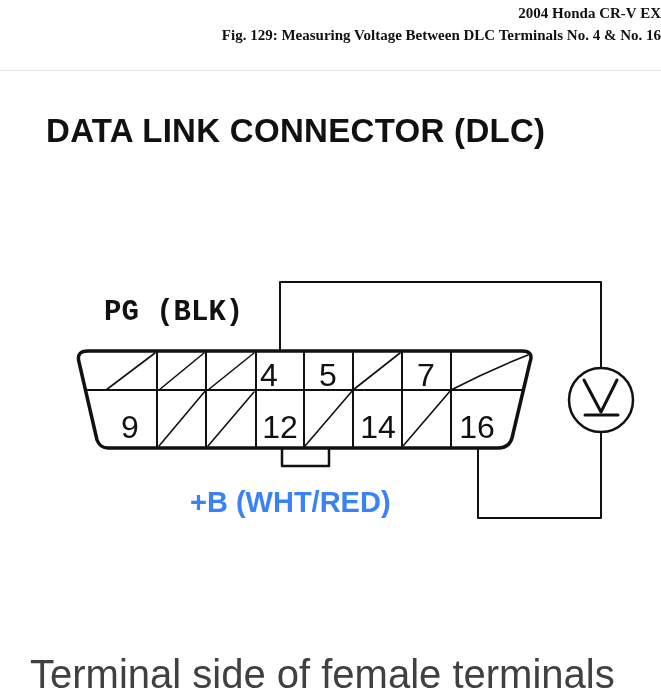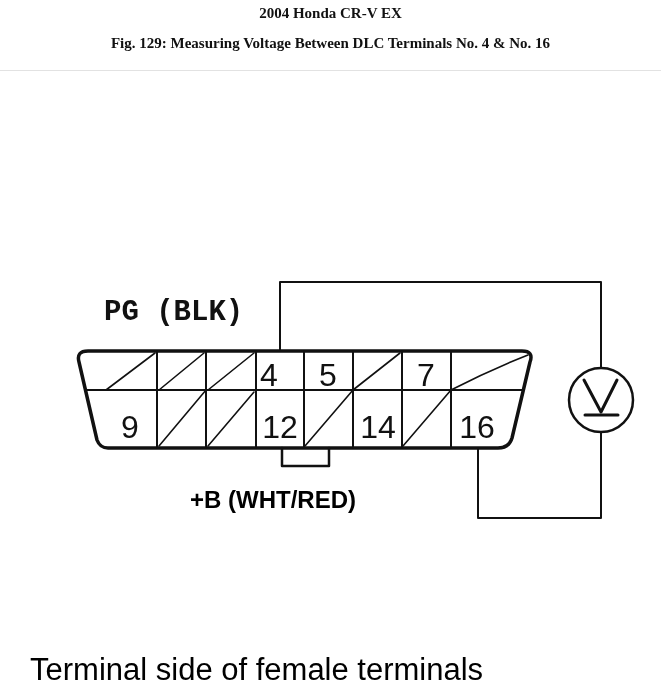--- a/index.html
+++ b/index.html
@@ -1,42 +1,43 @@
 <!DOCTYPE html>
 <html><head>
 <meta charset="utf-8">
 <style>
   html, body { margin: 0; padding: 0; background: #ffffff; }
   body { width: 661px; height: 700px; position: relative; overflow: hidden; }
-  .header { position: absolute; left: 0; top: 0; width: 661px; height: 70px; text-align: center;
+  .header { position: absolute; left: 0; top: 0; width: 661px; height: 70px; text-align: right;
     font-family: "Liberation Serif", "DejaVu Serif", serif; font-weight: bold; color: #111; }
-  .header .line { font-size: 15px; line-height: 22px; margin-top: 8px; }
+  .header .line { font-size: 15px; line-height: 22px; }
   .header .line1 { margin-top: 2px; }
   .divider { position: absolute; left: 0; top: 70px; width: 661px; height: 1px; background: #e2e2e2; }
   .diagram { position: absolute; left: 0; top: 0; width: 661px; height: 700px; }
   .title { position: absolute; left: 46px; top: 112px; font-family: "Liberation Sans", "DejaVu Sans", sans-serif;
     font-weight: bold; font-size: 33px; letter-spacing: 0.3px; color: #111; white-space: nowrap; }
   .label-pg { position: absolute; left: 104px; top: 296px; font-family: Liberation Mono, monospace;
     font-weight: bold; font-size: 29px; color: #111; white-space: nowrap; }
   .label-b { position: absolute; left: 190px; top: 486px; font-family: "Liberation Sans", "DejaVu Sans", sans-serif;
-    font-weight: bold; font-size: 24px; color: #000000; white-space: nowrap; }
+    font-weight: bold; font-size: 29px; color: #3b82f6; white-space: nowrap; }
   .caption { position: absolute; left: 30px; top: 652px; font-family: "Liberation Sans", "DejaVu Sans", sans-serif;
-    font-size: 31px; color: #000000; white-space: nowrap; }
+    font-size: 40px; color: #404040; white-space: nowrap; }
   svg text { font-family: "Liberation Sans", "DejaVu Sans", sans-serif; }
 </style>
 </head>
 <body>
 
 <div class="header">
   <div class="line line1">2004 Honda CR-V EX</div>
   <div class="line">Fig. 129: Measuring Voltage Between DLC Terminals No. 4 &amp; No. 16</div>
 </div>
 <div class="divider"></div>
 
 <div class="diagram">
+  <div class="title">DATA LINK CONNECTOR (DLC)</div>
   <div class="label-pg">PG (BLK)</div>
   <div class="label-b">+B (WHT/RED)</div>
 
   <svg width="661" height="700" viewBox="0 0 661 700" style="position:absolute;left:0;top:0;" fill="none" stroke="#111" stroke-linecap="round" stroke-linejoin="round">
 
     <g stroke-width="2">
       <polyline points="280,351 280,282 601,282 601,368"></polyline>
     </g>
 
     <g stroke-width="2">

